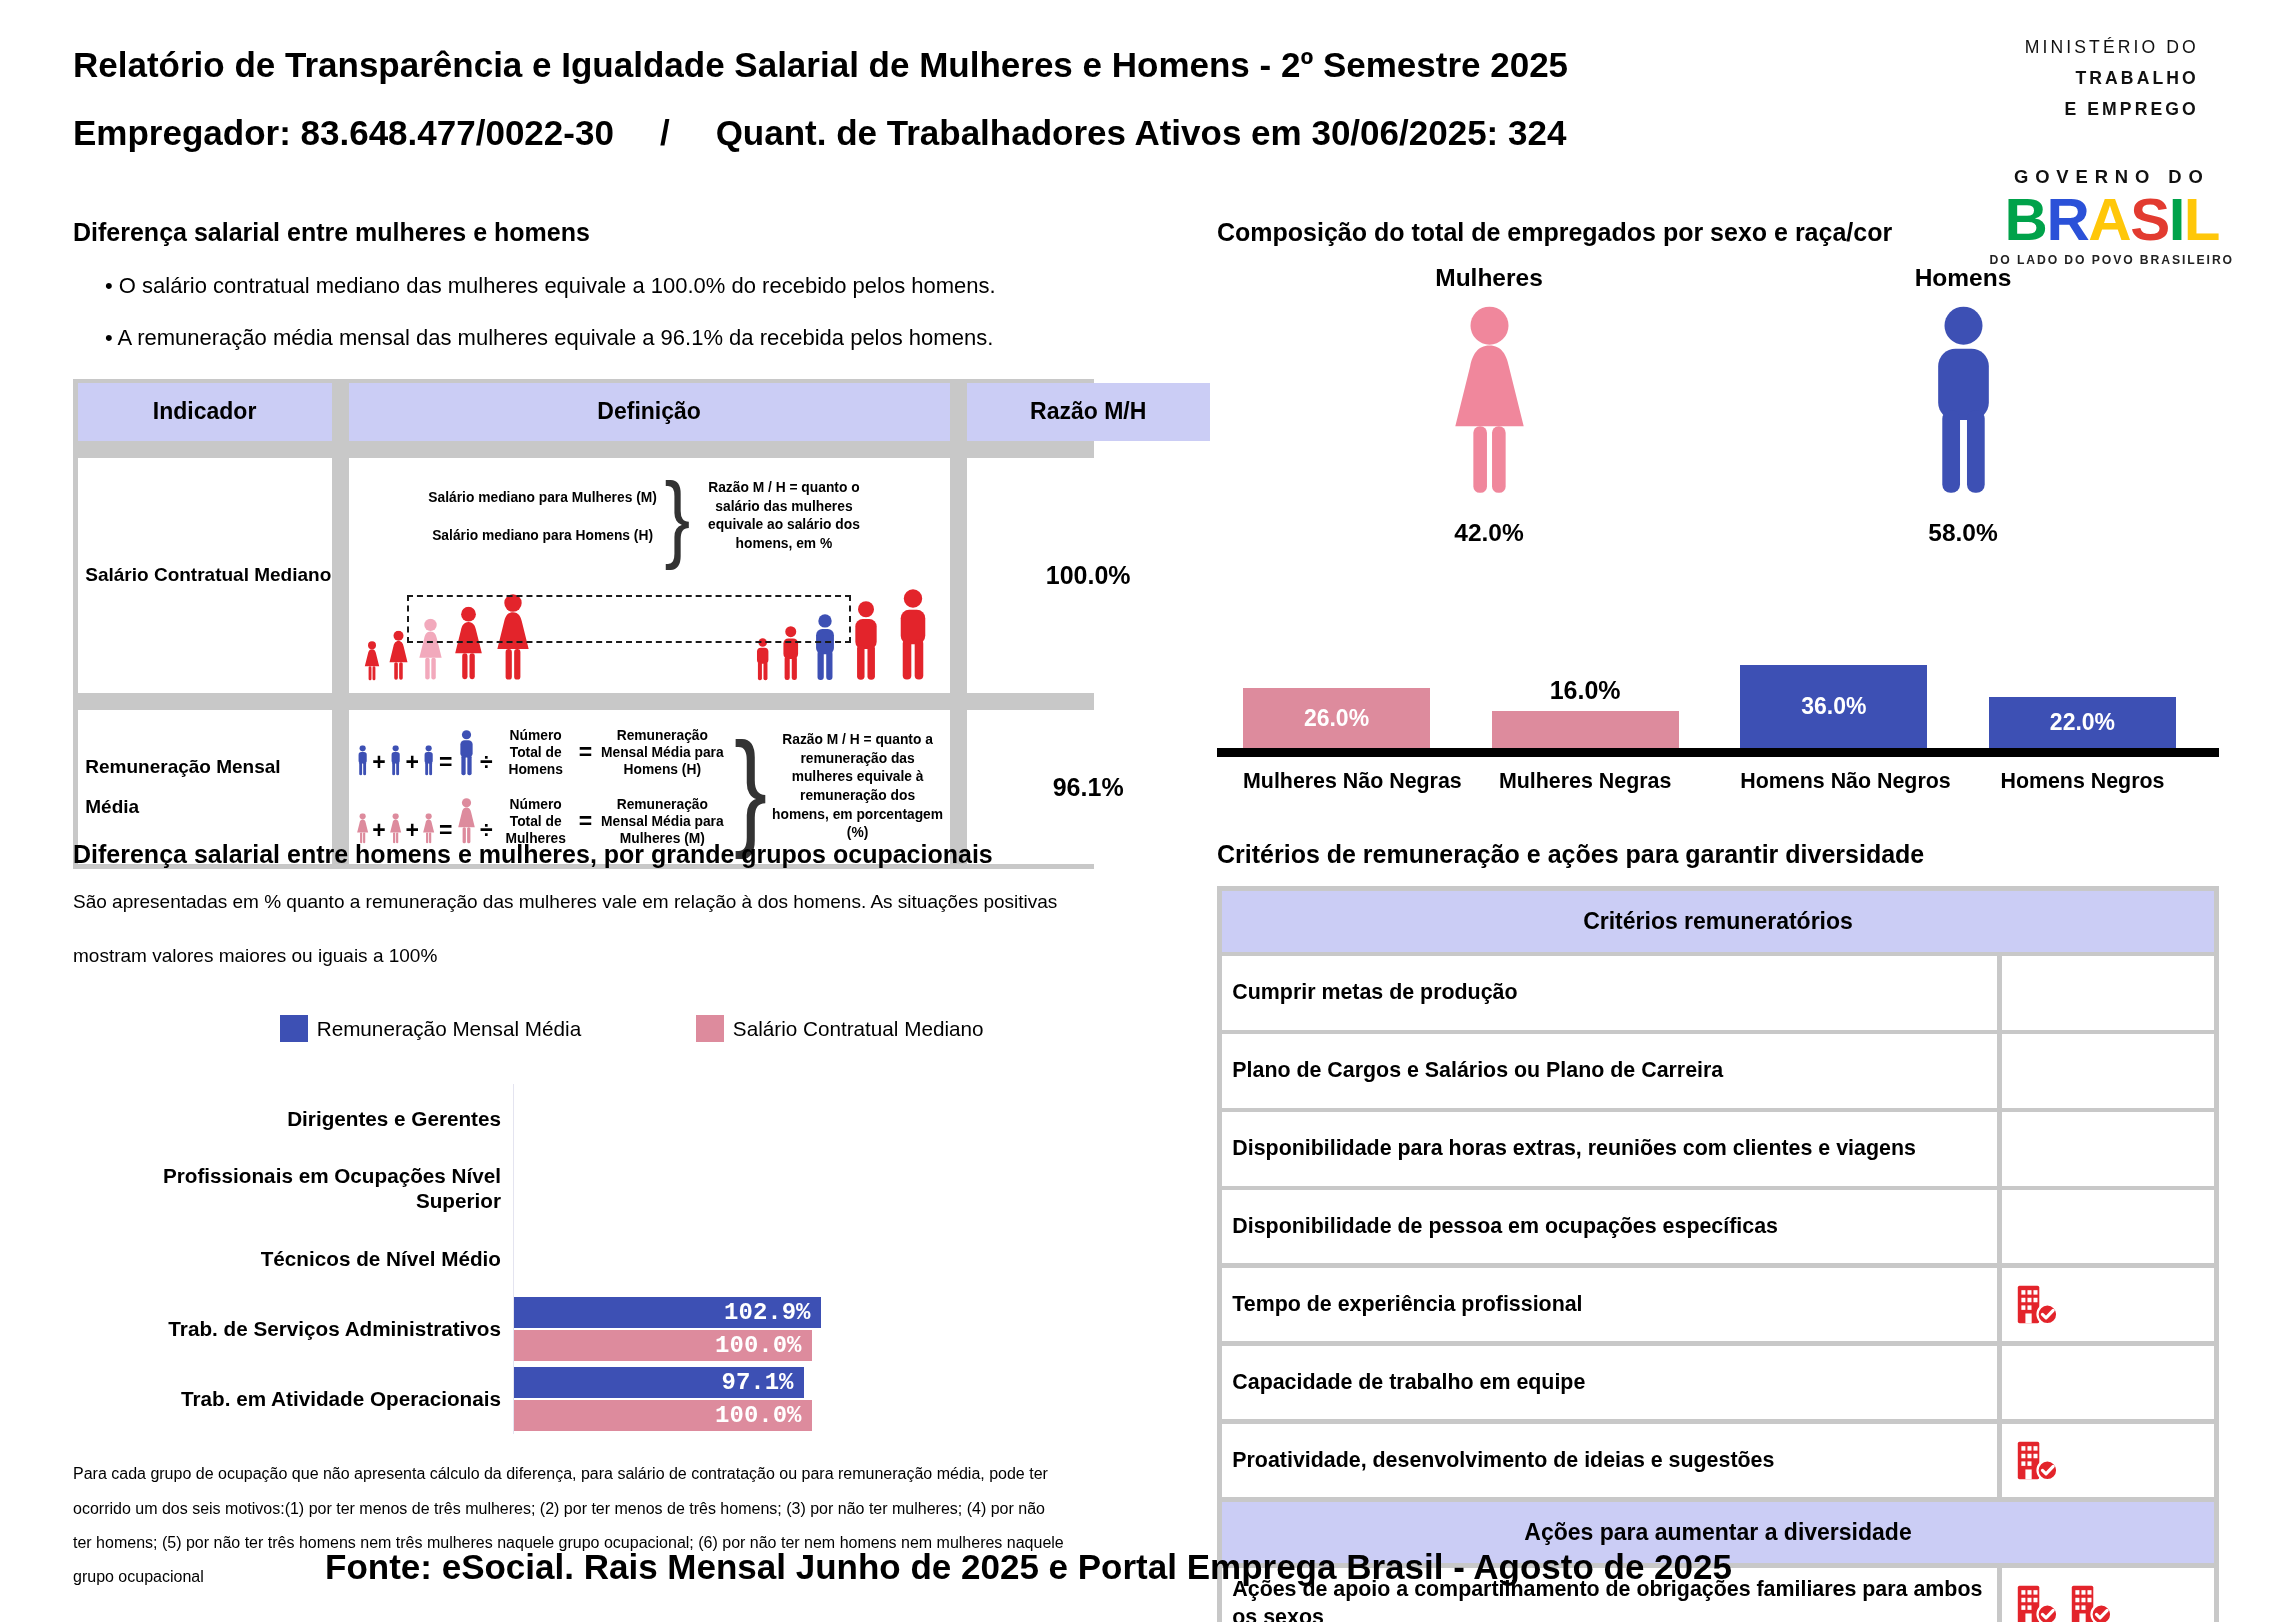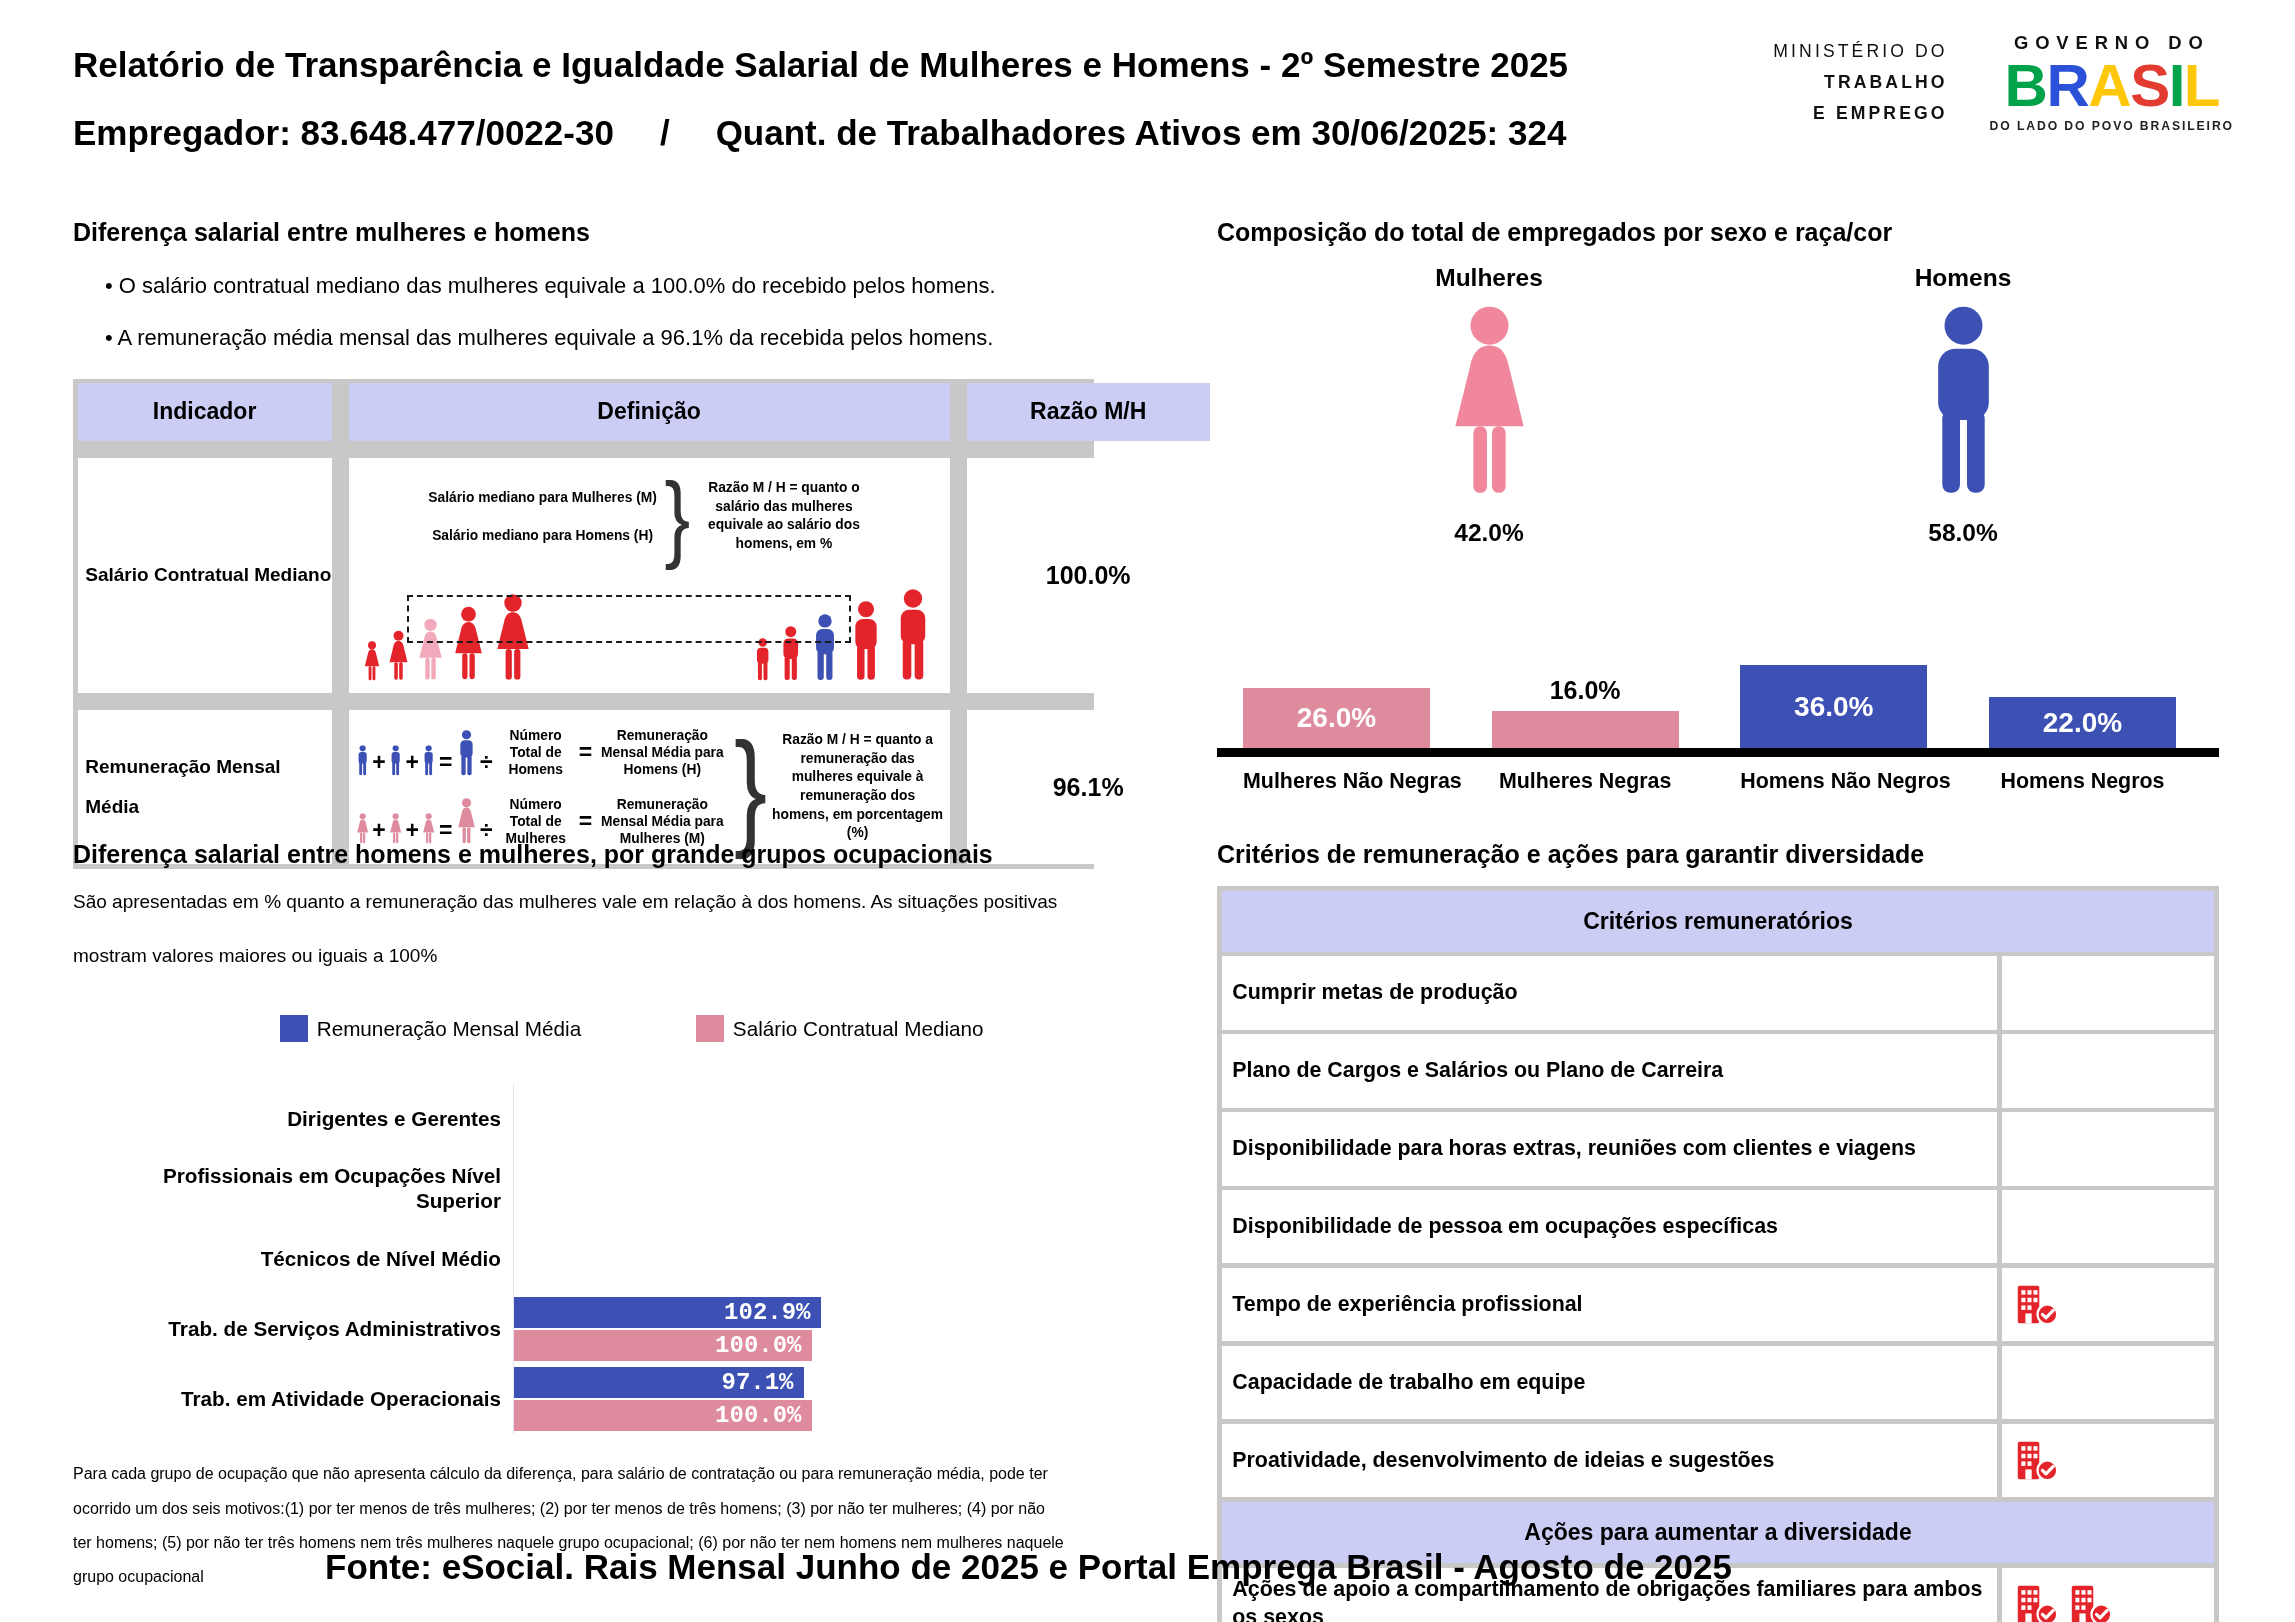--- a/index.html
+++ b/index.html
@@ -2,21 +2,21 @@
 <html lang="pt-BR" style="font-size:12.2px"><head>
 <meta charset="utf-8">
 <style>
   html,body{margin:0;padding:0;background:#ffffff;}
   body{width:2295px;height:1623px;position:relative;overflow:hidden;
        font-family:"Liberation Sans", sans-serif;color:#000;}
 
   
   .hdr-title{position:absolute;left:73px;top:47px;font-size:35px;font-weight:bold;line-height:1;}
   .hdr-sub{position:absolute;left:73px;top:115px;font-size:35px;font-weight:bold;display:flex;gap:46px;line-height:1;}
-  .hdr-logos{position:absolute;right:61px;top:32px;display:flex;align-items:center;gap:42px;}
+  .hdr-logos{position:absolute;right:61px;top:32px;display:flex;align-items:center;gap:42px;flex-direction:column;}
   .mte-logo{text-align:right;font-size:17.6px;letter-spacing:3.1px;line-height:1.75;color:#111;}
   .mte-logo .l1{font-weight:400;}
   .mte-logo .l2,.mte-logo .l3{font-weight:bold;}
   .gov-logo{display:flex;flex-direction:column;align-items:center;}
   .gov-top{font-size:18.4px;font-weight:bold;letter-spacing:6.9px;color:#111;margin-bottom:1.5px;}
   .gov-brand{font-size:60px;font-weight:800;letter-spacing:-1.5px;line-height:1;}
   .gov-bottom{font-size:12.2px;font-weight:bold;letter-spacing:1.9px;color:#222;margin-top:3.1px;}
 
   
   .quad{position:absolute;}
@@ -67,21 +67,21 @@
   .fig-col{position:absolute;top:0;width:230px;display:flex;flex-direction:column;align-items:center;}
   #fig-female{left:157px;}
   #fig-male{left:631px;}
   .fig-name{font-size:24.5px;font-weight:bold;margin-bottom:13.8px;text-align:center;}
   .fig-value{font-size:24.5px;font-weight:bold;margin-top:23px;}
 
   .comp-chart{display:flex;justify-content:space-between;align-items:flex-end;
               height:101px;border-bottom:9.2px solid #000;padding:0 43px 0 26px;margin-top:54px;}
   .comp-col{width:187px;display:flex;flex-direction:column;align-items:center;justify-content:flex-end;}
   .comp-bar{width:187px;display:flex;align-items:center;justify-content:center;}
-  .comp-label-in{font-size:28px;font-weight:bold;color:#fff;text-align:center;}
+  .comp-label-in{font-size:23px;font-weight:bold;color:#fff;text-align:center;}
   .comp-label-out{font-size:25px;font-weight:bold;color:#000;margin-bottom:6.1px;}
   .comp-cats{display:flex;justify-content:space-between;padding:0 43px 0 26px;margin-top:12.2px;}
   .comp-cat{width:187px;text-align:center;font-size:21.4px;font-weight:bold;white-space:nowrap;}
 
   
   .occ-sub{font-size:19px;line-height:1.3;margin-top:21.4px;}
   .occ-sub + .occ-sub{margin-top:29px;}
   .legend{display:flex;gap:115px;margin:46px 0 0 207px;align-items:center;}
   .legend-item{display:flex;align-items:center;gap:9.2px;font-size:20.7px;}
   .legend-swatch{width:27.5px;height:27.5px;}

